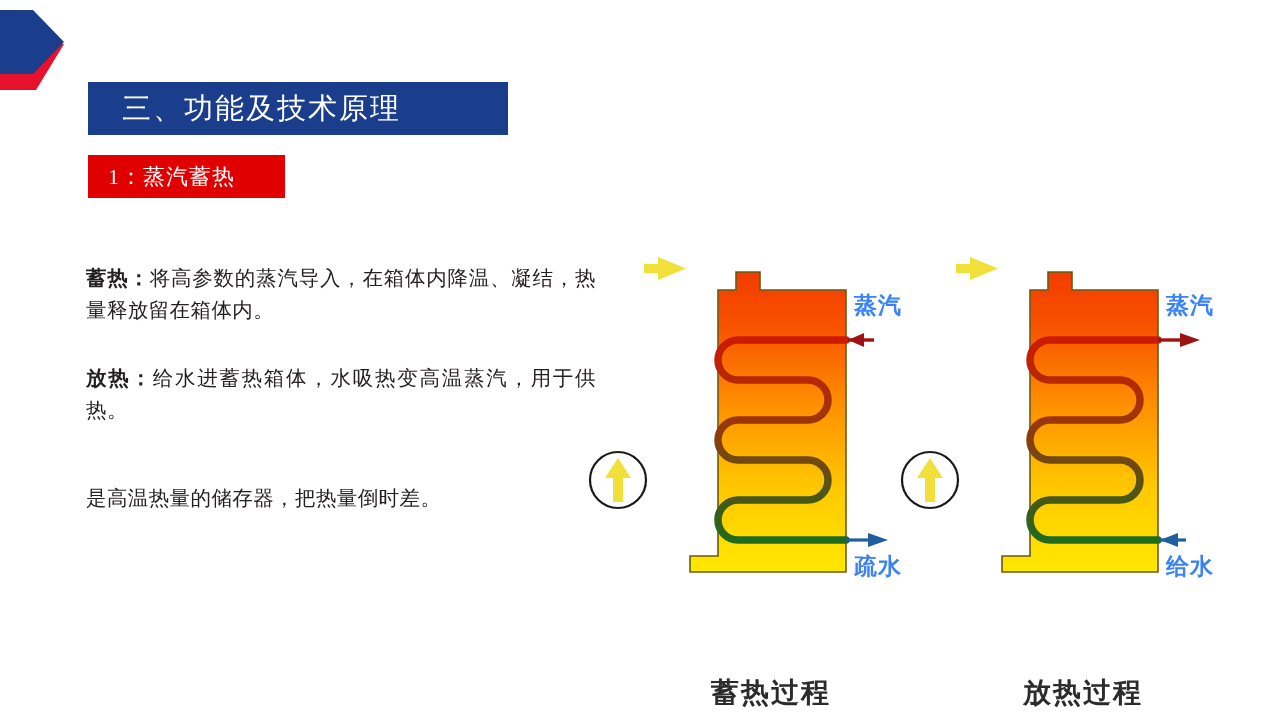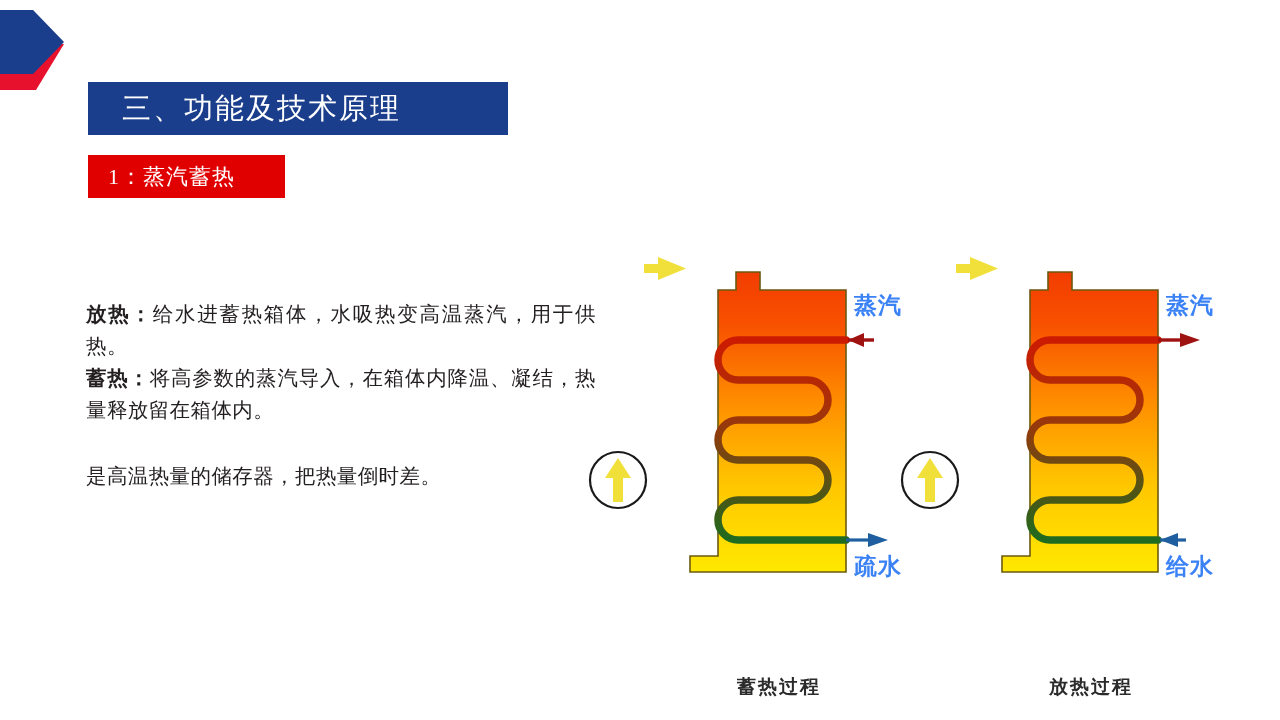--- a/index.html
+++ b/index.html
@@ -76,21 +76,21 @@
     line-height: 32px;
     color: #231f20;
     margin: 0;
     text-align: justify;
     letter-spacing: 0.4px;
   }
   .para .lead {
     font-weight: bold;
   }
   .para-gap-1 { margin-top: 36px; }
-  .para-gap-2 { margin-top: 34px; }
+  .para-gap-2 { margin-top: 56px; }
 
   
   #diagram-panel {
     position: absolute;
     left: 596px;
     top: 190px;
     width: 684px;
     height: 480px;
   }
   #diagram-title {
@@ -110,24 +110,24 @@
     top: 60px;
     width: 330px;
     height: 420px;
   }
   #diagram-unit-charge { left: 0px; }
   #diagram-unit-discharge { left: 312px; }
 
   .process-caption {
     position: absolute;
     top: 424px;
-    left: 68px;
+    left: 60px;
     width: 230px;
     text-align: center;
-    font-size: 19px;
+    font-size: 28px;
     letter-spacing: 2px;
     color: #2b2b2b;
     font-weight: 600;
   }
 
   .port-label {
     position: absolute;
     font-size: 23px;
     letter-spacing: 1px;
     color: #3b82f6;
@@ -151,25 +151,25 @@
 
 <div id="section-title-bar">
   <span class="title-text">三、功能及技术原理</span>
 </div>
 
 <div id="subsection-chip">
   <span class="chip-text">1：蒸汽蓄热</span>
 </div>
 
 <div id="body-copy">
+  <p class="para">
+    <span class="lead">蓄热：</span><span>将高参数的蒸汽导入，在箱体内降温、凝结，热量释放留在箱体内。</span>
+  </p>
   <p class="para para-gap-1">
     <span class="lead">放热：</span><span>给水进蓄热箱体，水吸热变高温蒸汽，用于供热。</span>
-  </p>
-  <p class="para">
-    <span class="lead">蓄热：</span><span>将高参数的蒸汽导入，在箱体内降温、凝结，热量释放留在箱体内。</span>
   </p>
   <p class="para para-gap-2">
     <span>是高温热量的储存器，把热量倒时差。</span>
   </p>
 </div>
 
 <div id="diagram-panel">
 
 
   <svg width="0" height="0" style="position:absolute">

